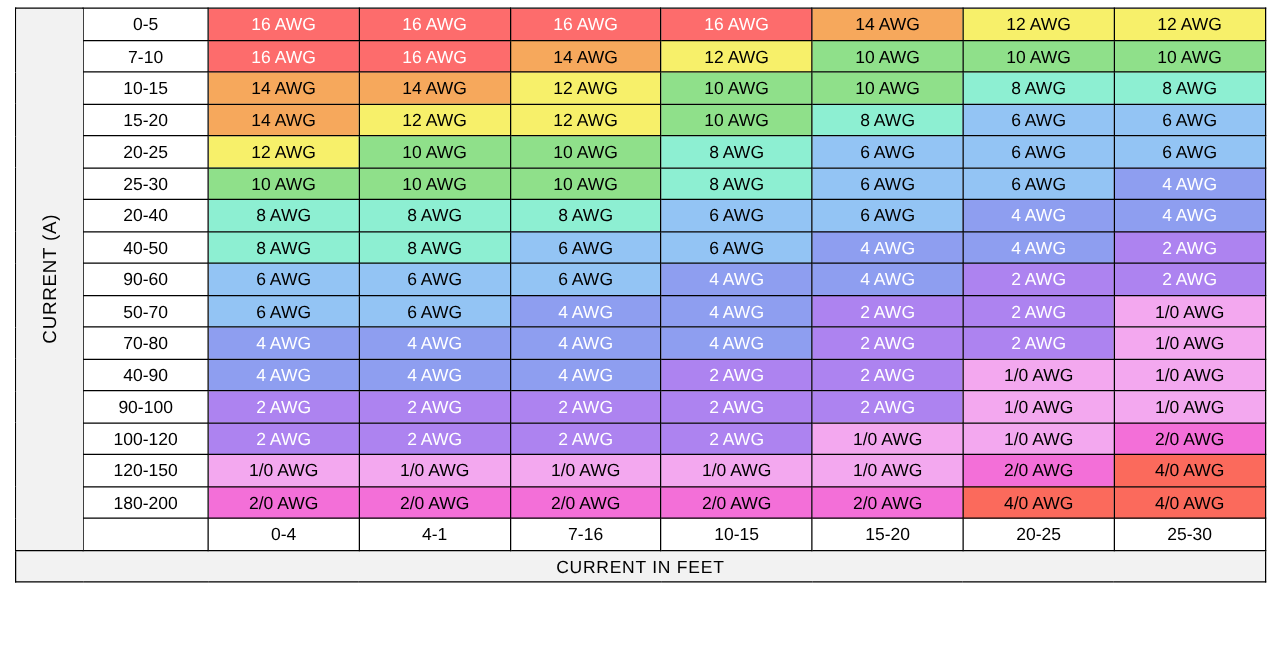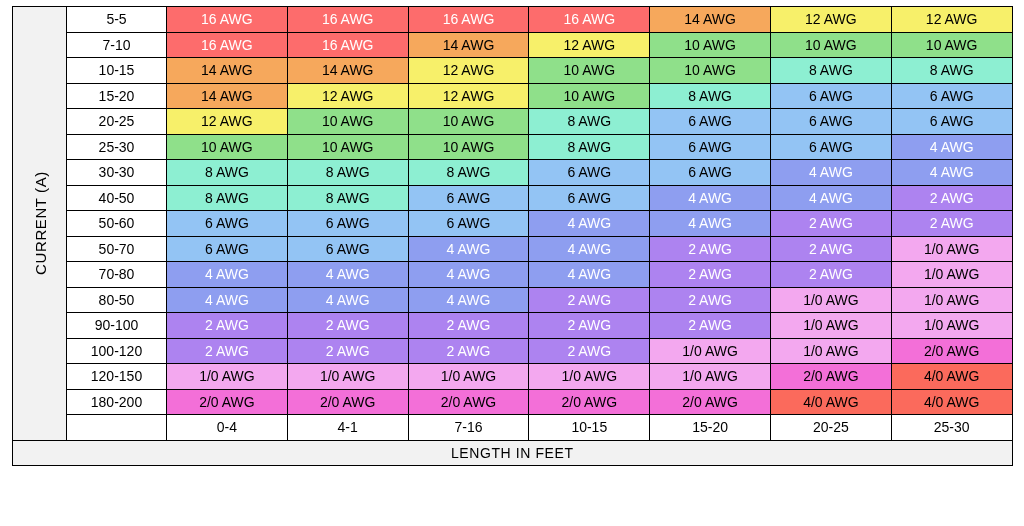--- a/index.html
+++ b/index.html
@@ -92,21 +92,21 @@
         <col class="c-len">
         <col class="c-len">
         <col class="c-len">
         <col class="c-len">
     </colgroup>
     <tbody id="tbody">
         <tr>
           <td class="side-label" rowspan="17">
             <span class="rot">CURRENT (A)</span>
           </td>
-          <td class="cur">5-5</td>
+          <td class="cur">0-5</td>
           <td class="awgcell" style="background: rgb(253, 108, 108); color: rgb(255, 255, 255);">16 AWG</td>
           <td class="awgcell" style="background: rgb(253, 108, 108); color: rgb(255, 255, 255);">16 AWG</td>
           <td class="awgcell" style="background: rgb(253, 108, 108); color: rgb(255, 255, 255);">16 AWG</td>
           <td class="awgcell" style="background: rgb(253, 108, 108); color: rgb(255, 255, 255);">16 AWG</td>
           <td class="awgcell" style="background: rgb(246, 168, 92); color: rgb(0, 0, 0);">14 AWG</td>
           <td class="awgcell" style="background: rgb(247, 240, 106); color: rgb(0, 0, 0);">12 AWG</td>
           <td class="awgcell" style="background: rgb(247, 240, 106); color: rgb(0, 0, 0);">12 AWG</td>
         </tr>
         <tr>
           <td class="cur">7-10</td>
@@ -152,41 +152,41 @@
           <td class="cur">25-30</td>
           <td class="awgcell" style="background: rgb(143, 224, 138); color: rgb(0, 0, 0);">10 AWG</td>
           <td class="awgcell" style="background: rgb(143, 224, 138); color: rgb(0, 0, 0);">10 AWG</td>
           <td class="awgcell" style="background: rgb(143, 224, 138); color: rgb(0, 0, 0);">10 AWG</td>
           <td class="awgcell" style="background: rgb(141, 239, 210); color: rgb(0, 0, 0);">8 AWG</td>
           <td class="awgcell" style="background: rgb(147, 196, 244); color: rgb(0, 0, 0);">6 AWG</td>
           <td class="awgcell" style="background: rgb(147, 196, 244); color: rgb(0, 0, 0);">6 AWG</td>
           <td class="awgcell" style="background: rgb(142, 158, 240); color: rgb(255, 255, 255);">4 AWG</td>
         </tr>
         <tr>
-          <td class="cur">30-30</td>
+          <td class="cur">20-40</td>
           <td class="awgcell" style="background: rgb(141, 239, 210); color: rgb(0, 0, 0);">8 AWG</td>
           <td class="awgcell" style="background: rgb(141, 239, 210); color: rgb(0, 0, 0);">8 AWG</td>
           <td class="awgcell" style="background: rgb(141, 239, 210); color: rgb(0, 0, 0);">8 AWG</td>
           <td class="awgcell" style="background: rgb(147, 196, 244); color: rgb(0, 0, 0);">6 AWG</td>
           <td class="awgcell" style="background: rgb(147, 196, 244); color: rgb(0, 0, 0);">6 AWG</td>
           <td class="awgcell" style="background: rgb(142, 158, 240); color: rgb(255, 255, 255);">4 AWG</td>
           <td class="awgcell" style="background: rgb(142, 158, 240); color: rgb(255, 255, 255);">4 AWG</td>
         </tr>
         <tr>
           <td class="cur">40-50</td>
           <td class="awgcell" style="background: rgb(141, 239, 210); color: rgb(0, 0, 0);">8 AWG</td>
           <td class="awgcell" style="background: rgb(141, 239, 210); color: rgb(0, 0, 0);">8 AWG</td>
           <td class="awgcell" style="background: rgb(147, 196, 244); color: rgb(0, 0, 0);">6 AWG</td>
           <td class="awgcell" style="background: rgb(147, 196, 244); color: rgb(0, 0, 0);">6 AWG</td>
           <td class="awgcell" style="background: rgb(142, 158, 240); color: rgb(255, 255, 255);">4 AWG</td>
           <td class="awgcell" style="background: rgb(142, 158, 240); color: rgb(255, 255, 255);">4 AWG</td>
           <td class="awgcell" style="background: rgb(173, 131, 240); color: rgb(255, 255, 255);">2 AWG</td>
         </tr>
         <tr>
-          <td class="cur">50-60</td>
+          <td class="cur">90-60</td>
           <td class="awgcell" style="background: rgb(147, 196, 244); color: rgb(0, 0, 0);">6 AWG</td>
           <td class="awgcell" style="background: rgb(147, 196, 244); color: rgb(0, 0, 0);">6 AWG</td>
           <td class="awgcell" style="background: rgb(147, 196, 244); color: rgb(0, 0, 0);">6 AWG</td>
           <td class="awgcell" style="background: rgb(142, 158, 240); color: rgb(255, 255, 255);">4 AWG</td>
           <td class="awgcell" style="background: rgb(142, 158, 240); color: rgb(255, 255, 255);">4 AWG</td>
           <td class="awgcell" style="background: rgb(173, 131, 240); color: rgb(255, 255, 255);">2 AWG</td>
           <td class="awgcell" style="background: rgb(173, 131, 240); color: rgb(255, 255, 255);">2 AWG</td>
         </tr>
         <tr>
           <td class="cur">50-70</td>
@@ -202,21 +202,21 @@
           <td class="cur">70-80</td>
           <td class="awgcell" style="background: rgb(142, 158, 240); color: rgb(255, 255, 255);">4 AWG</td>
           <td class="awgcell" style="background: rgb(142, 158, 240); color: rgb(255, 255, 255);">4 AWG</td>
           <td class="awgcell" style="background: rgb(142, 158, 240); color: rgb(255, 255, 255);">4 AWG</td>
           <td class="awgcell" style="background: rgb(142, 158, 240); color: rgb(255, 255, 255);">4 AWG</td>
           <td class="awgcell" style="background: rgb(173, 131, 240); color: rgb(255, 255, 255);">2 AWG</td>
           <td class="awgcell" style="background: rgb(173, 131, 240); color: rgb(255, 255, 255);">2 AWG</td>
           <td class="awgcell" style="background: rgb(243, 168, 239); color: rgb(0, 0, 0);">1/0 AWG</td>
         </tr>
         <tr>
-          <td class="cur">80-50</td>
+          <td class="cur">40-90</td>
           <td class="awgcell" style="background: rgb(142, 158, 240); color: rgb(255, 255, 255);">4 AWG</td>
           <td class="awgcell" style="background: rgb(142, 158, 240); color: rgb(255, 255, 255);">4 AWG</td>
           <td class="awgcell" style="background: rgb(142, 158, 240); color: rgb(255, 255, 255);">4 AWG</td>
           <td class="awgcell" style="background: rgb(173, 131, 240); color: rgb(255, 255, 255);">2 AWG</td>
           <td class="awgcell" style="background: rgb(173, 131, 240); color: rgb(255, 255, 255);">2 AWG</td>
           <td class="awgcell" style="background: rgb(243, 168, 239); color: rgb(0, 0, 0);">1/0 AWG</td>
           <td class="awgcell" style="background: rgb(243, 168, 239); color: rgb(0, 0, 0);">1/0 AWG</td>
         </tr>
         <tr>
           <td class="cur">90-100</td>
@@ -262,17 +262,17 @@
           <td class="blank"></td>
           <td class="len">0-4</td>
           <td class="len">4-1</td>
           <td class="len">7-16</td>
           <td class="len">10-15</td>
           <td class="len">15-20</td>
           <td class="len">20-25</td>
           <td class="len">25-30</td>
         </tr>
         <tr>
-          <td class="footer" colspan="9">LENGTH IN FEET</td>
+          <td class="footer" colspan="9">CURRENT IN FEET</td>
         </tr>
       </tbody>
   </table>
 </div>
 
 </body></html>

